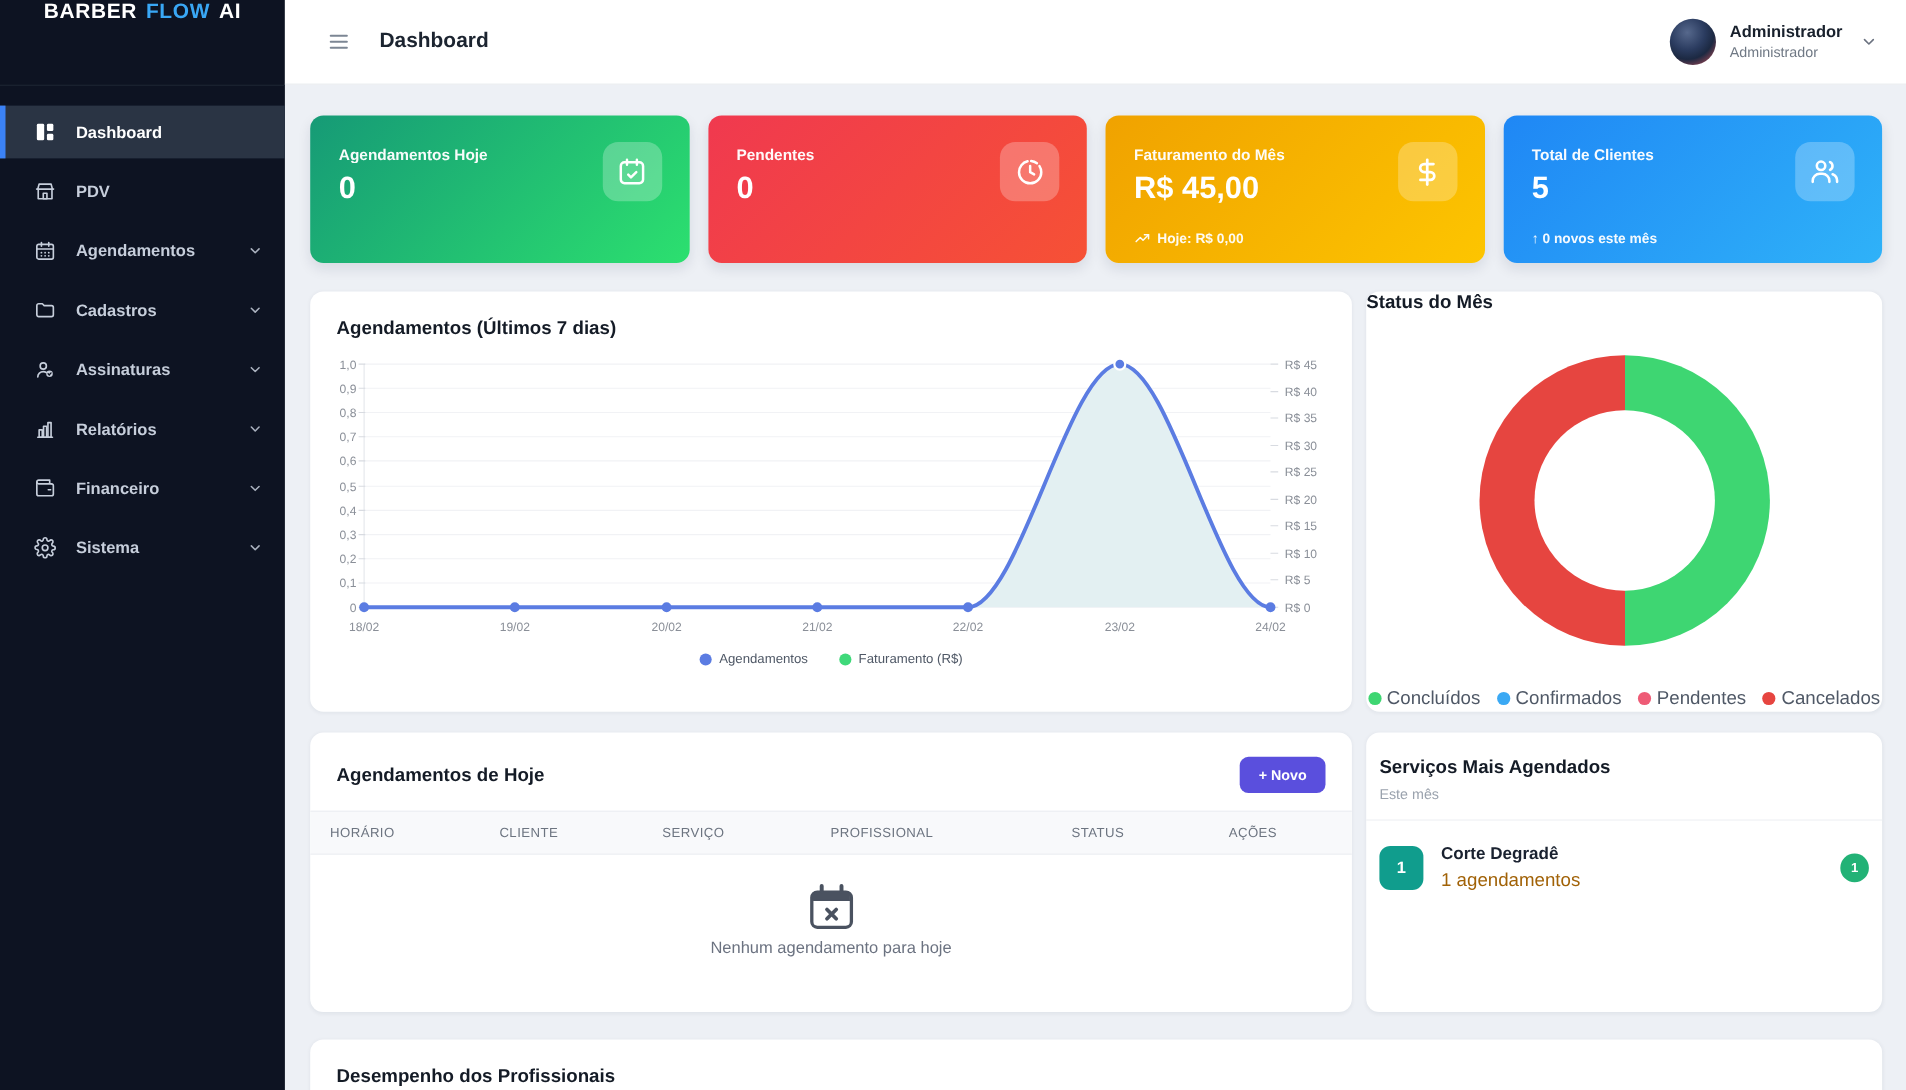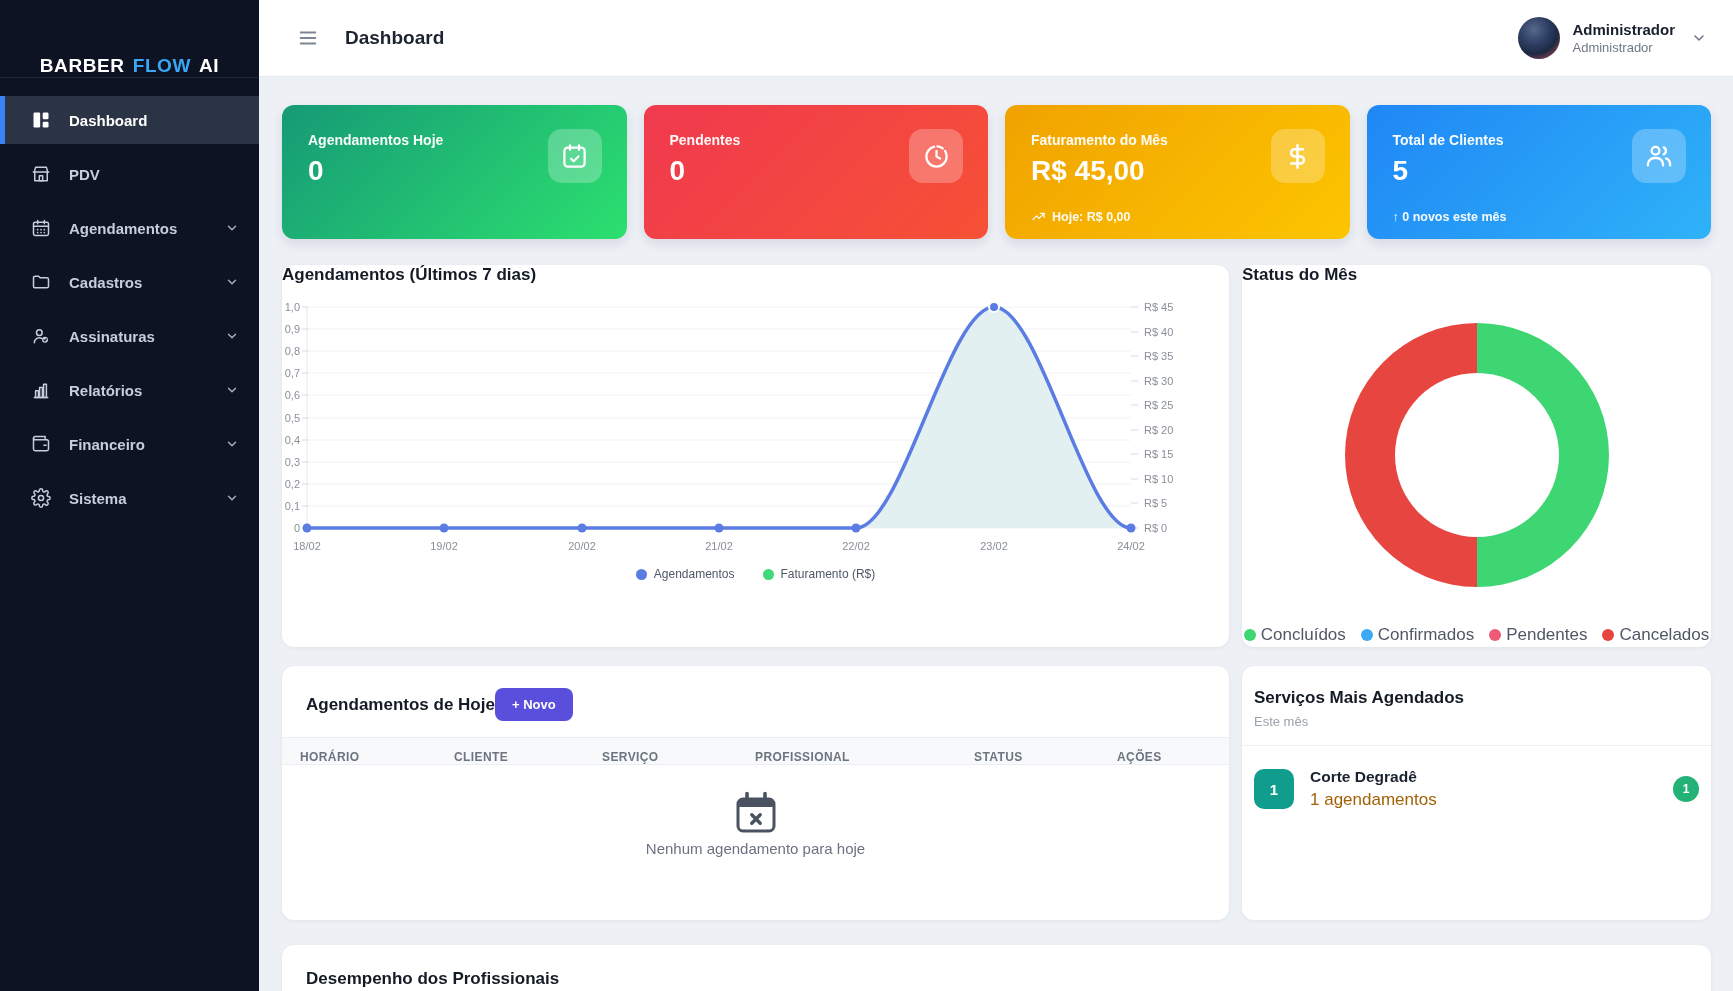--- a/index.html
+++ b/index.html
@@ -1,21 +1,21 @@
 <!DOCTYPE html>
 <html><head>
 <meta charset="utf-8">
 <style>
   *{box-sizing:border-box;margin:0;padding:0}
   html,body{width:1733px;height:991px;overflow:hidden}
   body{font-family:"Liberation Sans",sans-serif;background:#edf0f5;-webkit-font-smoothing:antialiased}
   .app{display:flex;width:1733px;height:991px}
   
   .sidebar{width:259px;min-width:259px;background:#0d1322;height:100%}
-  .logo{height:77px;display:flex;align-items:flex-end;justify-content:center;gap:8px;font-size:19px;font-weight:800;letter-spacing:.6px;color:#fff}
+  .logo{height:77px;display:flex;align-items:flex-start;justify-content:center;gap:8px;font-size:19px;font-weight:800;letter-spacing:.6px;color:#fff}
   .lg-b{color:#39a7f5}
   .sb-divider{height:1px;background:#1d2634}
   nav{padding-top:18px}
   .nav-item{position:relative;height:48px;margin-bottom:6px;display:flex;align-items:center;padding:0 20px 0 30px;color:#c6cedb;font-size:15px;font-weight:600;cursor:pointer}
   .nav-item.active{background:#2a3444;color:#fff}
   .nav-item.active::before{content:"";position:absolute;left:0;top:0;bottom:0;width:5px;background:#3b82f6}
   .nav-icon{width:22px;height:22px;margin-right:17px;display:flex;align-items:center;justify-content:center;flex:none}
   .nav-label{flex:1}
   .chev{margin-left:auto;opacity:.85;display:flex}
   
@@ -34,38 +34,38 @@
   .stat{position:relative;height:134px;border-radius:12px;padding:27px 26px 0 26px;color:#fff;box-shadow:0 5px 12px rgba(15,30,60,.10)}
   .s-label{font-size:14px;font-weight:600;opacity:.97}
   .s-value{font-size:28px;font-weight:800;margin-top:7px}
   .s-foot{position:absolute;left:26px;bottom:15px;font-size:12.5px;font-weight:600;display:flex;align-items:center;gap:6px;opacity:.95}
   .s-icon{position:absolute;top:24px;right:25px;width:54px;height:54px;border-radius:14px;background:rgba(255,255,255,.25);display:flex;align-items:center;justify-content:center}
   
   .row{display:grid;grid-template-columns:947px 469px;gap:13px}
   .charts-row{margin-bottom:19px}
   .card{background:#fff;border-radius:12px;box-shadow:0 1px 4px rgba(20,30,55,.06)}
   .card-title{font-size:17px;font-weight:700;color:#141b26}
-  .chart-card{height:382px;overflow:hidden}
+  .chart-card{height:382px;padding:24px;overflow:hidden}
   .chart-legend{display:flex;justify-content:center;gap:28px;margin-top:4px;font-size:12px;color:#4f5866}
   .leg-item{display:flex;align-items:center;gap:7px}
   .leg-dot{width:11px;height:11px;border-radius:50%}
   .axis-txt{font-size:11px;fill:#8a8f98}
   
   .donut-card{height:382px;display:flex;flex-direction:column;overflow:hidden}
   .donut-wrap{flex:1;display:flex;align-items:center;justify-content:center}
   .donut{width:264px;height:264px;border-radius:50%;position:relative}
   .donut::after{content:"";position:absolute;inset:50px;background:#fff;border-radius:50%}
   .donut-legend{display:flex;justify-content:center;gap:15px;font-size:17px;color:#4f5866;padding-bottom:2px}
   .dleg{display:flex;align-items:center;gap:5px}
   .dleg .leg-dot{width:12px;height:12px}
   
   .table-card{height:254px;overflow:hidden}
-  .table-head-bar{display:flex;align-items:center;padding:22px 24px 16px}
+  .table-head-bar{display:flex;align-items:center;justify-content:space-between;padding:22px 24px 16px}
   .btn-novo{background:#5a4fdd;color:#fff;font-size:13px;font-weight:700;padding:9px 17px;border:none;border-radius:8px;cursor:pointer;font-family:"Liberation Sans",sans-serif}
-  .thead{display:grid;grid-template-columns:154px 148px 153px 219px 143px 1fr;background:#f8f9fb;border-top:1px solid #eceef2;border-bottom:1px solid #eceef2;padding:12px 0 0 18px;font-size:12px;font-weight:700;color:#6c7480;letter-spacing:.4px}
+  .thead{display:grid;grid-template-columns:154px 148px 153px 219px 143px 1fr;background:#f8f9fb;border-top:1px solid #eceef2;border-bottom:1px solid #eceef2;padding:12px 0 12px 18px;font-size:12px;font-weight:400;color:#6c7480;letter-spacing:.4px}
   .empty{display:flex;flex-direction:column;align-items:center;padding-top:24px;gap:0;color:#6b7280;font-size:15px}
   
   .services-card{height:254px;padding:22px 12px 0;overflow:hidden}
   .svc-sub{font-size:13px;color:#9aa2ad;margin-top:6px}
   .svc-divider{height:1px;background:#eef0f3;margin:16px -24px 0}
   .svc-item{display:flex;align-items:center;gap:16px;padding-top:22px}
   .svc-rank{width:40px;height:40px;border-radius:10px;background:#109d8d;color:#fff;font-weight:700;font-size:15px;display:flex;align-items:center;justify-content:center;flex:none}
   .svc-name{font-size:15.5px;font-weight:700;color:#1a2230}
   .svc-detail{font-size:17px;color:#a16207;margin-top:4px}
   .svc-badge{margin-left:auto;width:26px;height:26px;border-radius:50%;background:#22b276;color:#fff;font-size:12px;font-weight:700;display:flex;align-items:center;justify-content:center}

